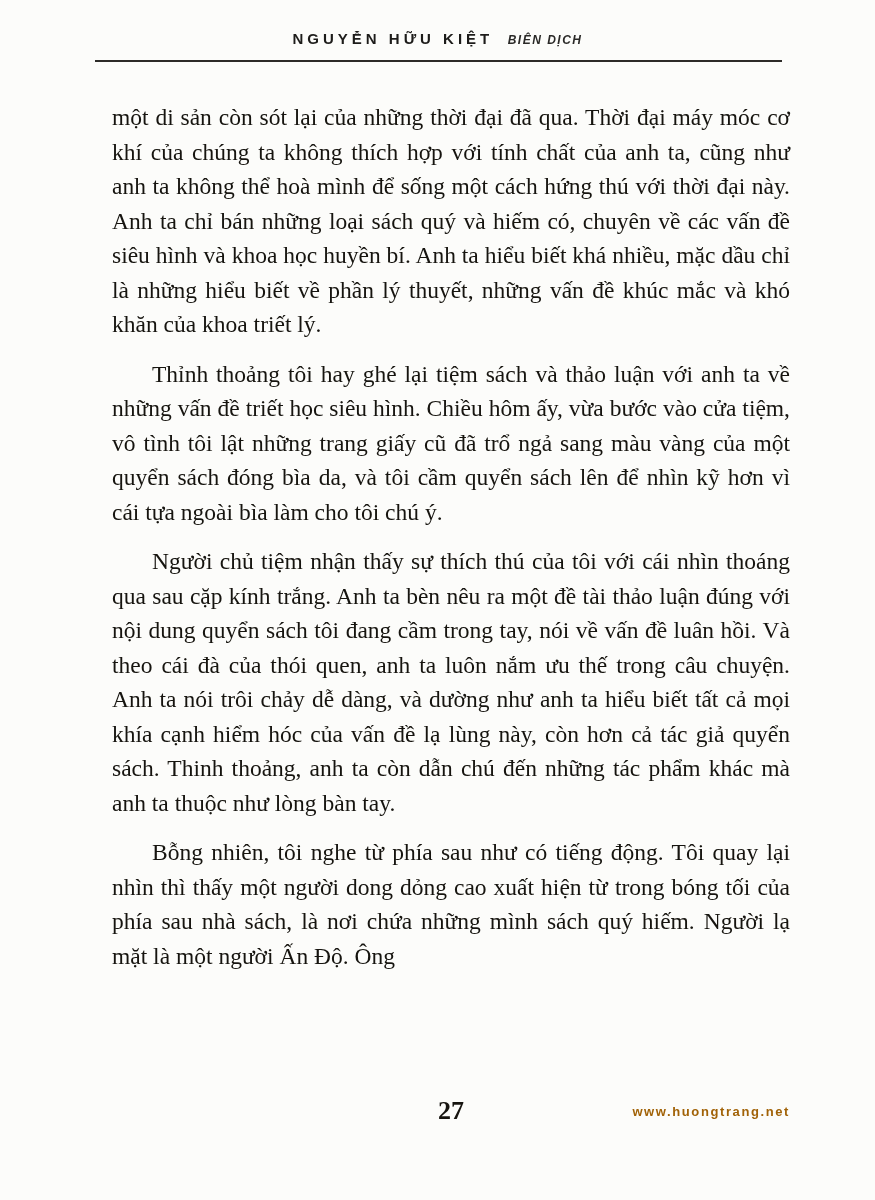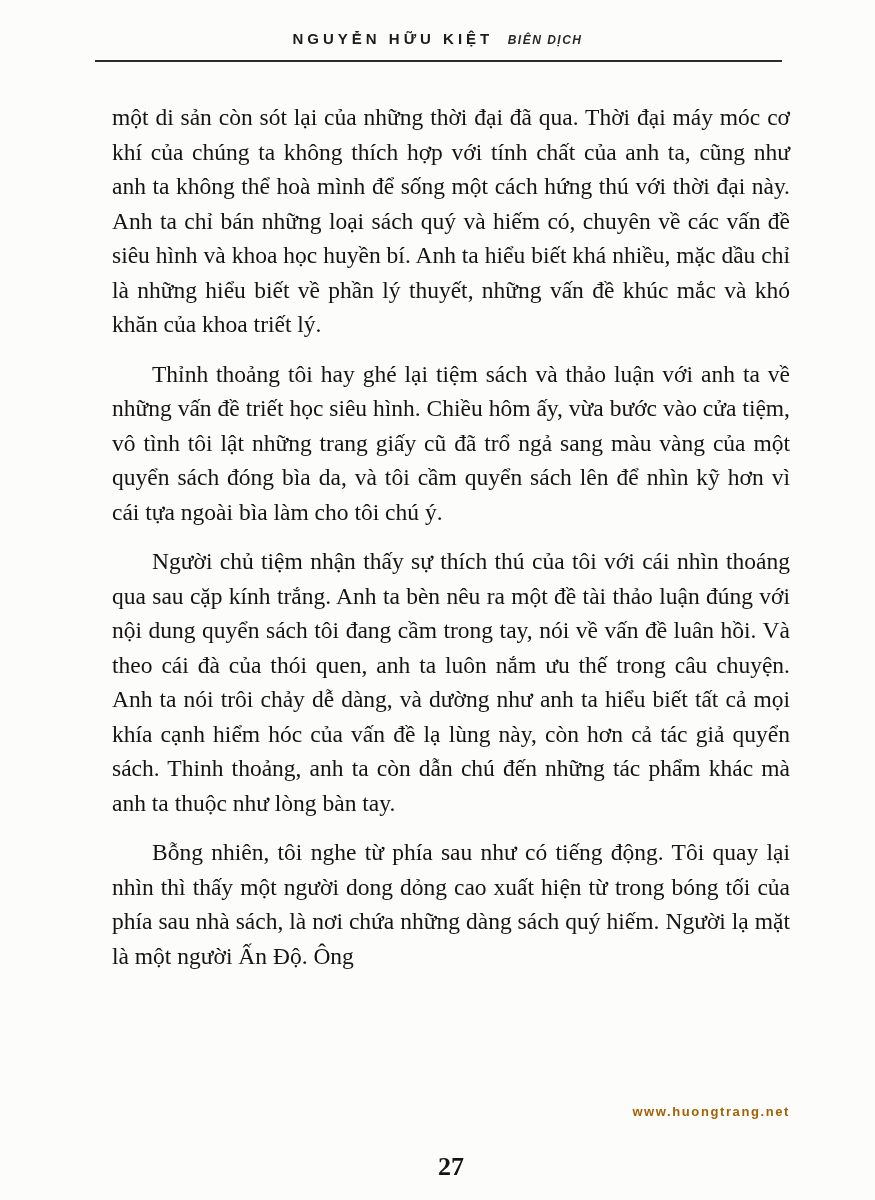--- a/index.html
+++ b/index.html
@@ -62,21 +62,21 @@
   }
   .page-body p {
     margin: 0 0 15px 0;
     text-indent: 40px;
   }
   .page-body p.no-indent {
     text-indent: 0;
   }
   .page-number {
     position: absolute;
-    top: 1152px;
+    top: 1096px;
     left: 112px;
     width: 678px;
     text-align: center;
     font-family: "Liberation Serif", serif;
     font-size: 26px;
     font-weight: bold;
     color: #16140f;
   }
   .publisher-website {
     position: absolute;
@@ -98,20 +98,20 @@
     <span class="translator-name">NGUYỄN HỮU KIỆT</span>
     <span class="translator-role">BIÊN DỊCH</span>
   </div>
 
   <div class="header-rule"></div>
 
   <div class="page-body">
     <p class="no-indent">một di sản còn sót lại của những thời đại đã qua. Thời đại máy móc cơ khí của chúng ta không thích hợp với tính chất của anh ta, cũng như anh ta không thể hoà mình để sống một cách hứng thú với thời đại này. Anh ta chỉ bán những loại sách quý và hiếm có, chuyên về các vấn đề siêu hình và khoa học huyền bí. Anh ta hiểu biết khá nhiều, mặc dầu chỉ là những hiểu biết về phần lý thuyết, những vấn đề khúc mắc và khó khăn của khoa triết lý.</p>
     <p>Thỉnh thoảng tôi hay ghé lại tiệm sách và thảo luận với anh ta về những vấn đề triết học siêu hình. Chiều hôm ấy, vừa bước vào cửa tiệm, vô tình tôi lật những trang giấy cũ đã trổ ngả sang màu vàng của một quyển sách đóng bìa da, và tôi cầm quyển sách lên để nhìn kỹ hơn vì cái tựa ngoài bìa làm cho tôi chú ý.</p>
     <p>Người chủ tiệm nhận thấy sự thích thú của tôi với cái nhìn thoáng qua sau cặp kính trắng. Anh ta bèn nêu ra một đề tài thảo luận đúng với nội dung quyển sách tôi đang cầm trong tay, nói về vấn đề luân hồi. Và theo cái đà của thói quen, anh ta luôn nắm ưu thế trong câu chuyện. Anh ta nói trôi chảy dễ dàng, và dường như anh ta hiểu biết tất cả mọi khía cạnh hiểm hóc của vấn đề lạ lùng này, còn hơn cả tác giả quyển sách. Thinh thoảng, anh ta còn dẫn chú đến những tác phẩm khác mà anh ta thuộc như lòng bàn tay.</p>
-    <p>Bỗng nhiên, tôi nghe từ phía sau như có tiếng động. Tôi quay lại nhìn thì thấy một người dong dỏng cao xuất hiện từ trong bóng tối của phía sau nhà sách, là nơi chứa những dàng sách quý hiếm. Người lạ mặt là một người Ấn Độ. Ông</p>
+    <p>Bỗng nhiên, tôi nghe từ phía sau như có tiếng động. Tôi quay lại nhìn thì thấy một người dong dỏng cao xuất hiện từ trong bóng tối của phía sau nhà sách, là nơi chứa những mình sách quý hiếm. Người lạ mặt là một người Ấn Độ. Ông</p>
   </div>
 
   <div class="page-number">27</div>
 
   <div class="publisher-website">www.huongtrang.net</div>
 
 </div>
 
 </body></html>

